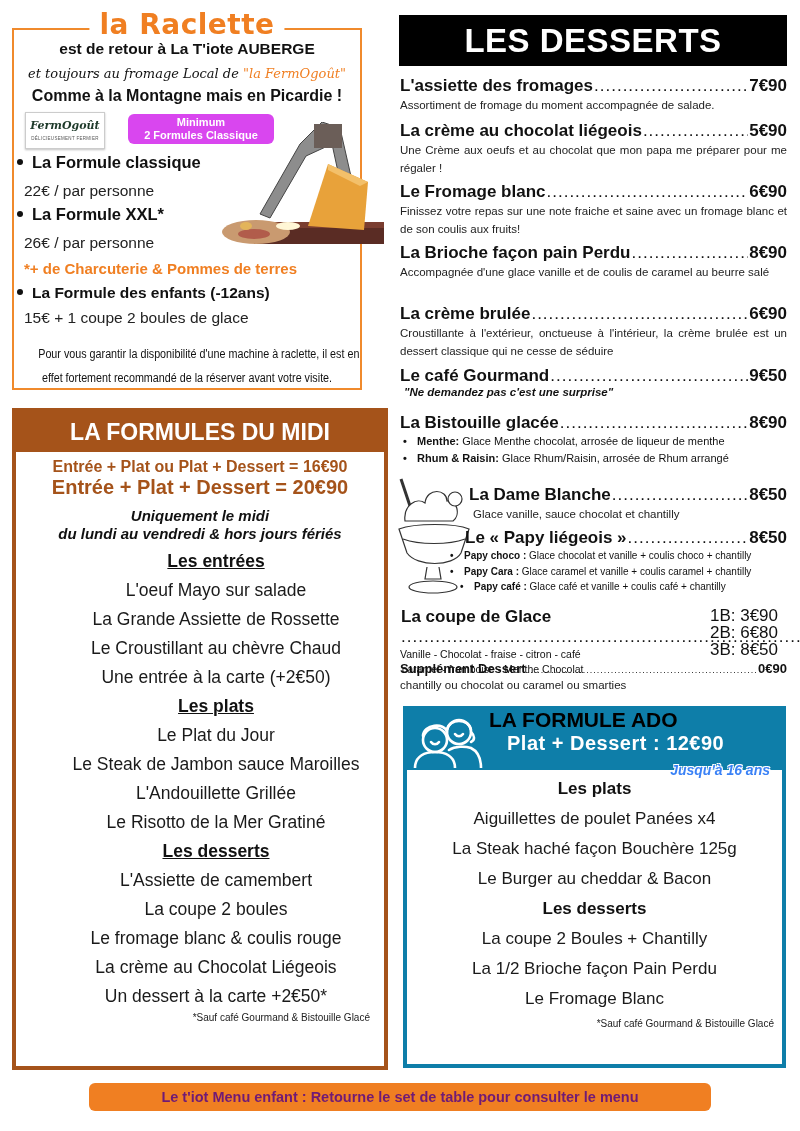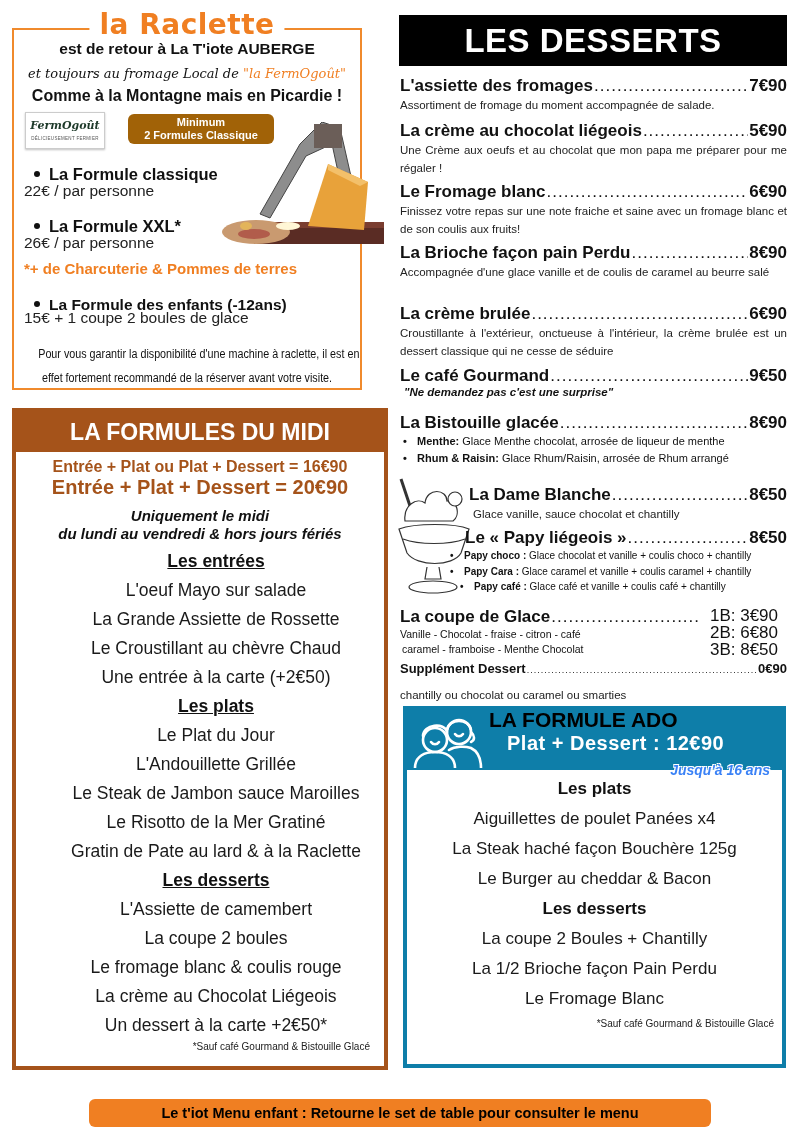--- a/index.html
+++ b/index.html
@@ -22,25 +22,25 @@
   .rac-line2 .orange { color: #f07f22; }
   .rac-line3 { position: absolute; left: 0; right: 0; top: 57px; text-align: center; font-weight: bold; font-size: 16px; }
   .logo {
     position: absolute; left: 11px; top: 82px; width: 80px; height: 37px;
     border: 1px solid #ccc; box-shadow: 0 1px 2px rgba(0,0,0,0.25); background: #fff; text-align: center;
   }
   .logo-name { display: block; font-family: "DejaVu Serif", serif; font-style: italic; font-weight: bold; font-size: 11px; color: #1e3a2a; margin-top: 6px; }
   .logo-sub { display: block; font-size: 4.5px; color: #555; margin-top: 4px; letter-spacing: 0.3px; }
   .min-badge {
     position: absolute; left: 114px; top: 84px; width: 146px; height: 30px;
-    background: #a16207; border-radius: 6px; color: #fff; font-weight: bold; font-size: 11px;
+    background: #d946ef; border-radius: 6px; color: #fff; font-weight: bold; font-size: 11px;
     text-align: center; line-height: 13px; padding-top: 2px;
   }
   .rac-machine { position: absolute; left: 196px; top: 92px; width: 176px; height: 128px; }
-  .formule-h { position: absolute; left: 20px; font-weight: bold; font-size: 16.5px; margin-top: 12px; }
+  .formule-h { position: absolute; left: 3px; font-weight: bold; font-size: 16.5px; }
   .formule-h .dot { display: inline-block; width: 6px; height: 6px; border-radius: 50%; background: #111; vertical-align: middle; margin-right: 9px; margin-top: -3px; }
   .formule-p { position: absolute; left: 10px; font-size: 15.5px; color: #222; }
   .charc { position: absolute; left: 10px; top: 230px; font-weight: bold; font-size: 15px; color: #f07f22; }
   .rac-note { position: absolute; left: 0; right: 0; top: 312px; text-align: center; font-family: "Liberation Sans Narrow", "Liberation Sans", sans-serif; font-size: 12.5px; line-height: 24px; transform: scaleX(0.86); transform-origin: center; white-space: nowrap; }
 
   
   .midi-box {
     position: absolute; left: 12px; top: 408px; width: 376px; height: 662px;
     border: 4px solid #a5531a; background: #fff;
   }
@@ -81,22 +81,22 @@
   .ado-age { position: absolute; right: 12px; top: 52px; color: #3b82f6; font-style: italic; font-weight: bold; font-size: 14px; text-shadow: -1px -1px 0 #fff, 1px -1px 0 #fff, -1px 1px 0 #fff, 1px 1px 0 #fff; }
   .ado-icon { position: absolute; left: 8px; top: 4px; width: 74px; height: 58px; }
   .ado-list { position: absolute; left: 0; right: 0; top: 64px; }
   .ado-sect { text-align: center; font-weight: bold; font-size: 17px; height: 30px; line-height: 30px; }
   .ado-item { text-align: center; font-size: 17px; height: 30px; line-height: 30px; color: #1a1a1a; }
   .ado-note { text-align: right; font-size: 10px; padding-right: 8px; margin-top: 4px; color: #222; }
 
   
   .bottom-banner {
     position: absolute; left: 89px; top: 1083px; width: 622px; height: 28px;
-    background: #f07f22; border-radius: 6px; color: #000000; font-weight: bold; font-size: 14.5px;
-    text-align: center; line-height: 28px; margin-top: 16px;
+    background: #f07f22; border-radius: 6px; color: #701a75; font-weight: bold; font-size: 14.5px;
+    text-align: center; line-height: 28px;
   }
 </style>
 </head>
 <body>
 
 <section class="raclette-box">
   <div class="raclette-title">la Raclette</div>
   <div class="rac-line1">est de retour à La T'iote AUBERGE</div>
   <div class="rac-line2">
     <span>et toujours au fromage Local de </span><span class="orange">"la FermOgoût"</span>
@@ -149,24 +149,23 @@
     <div>du lundi au vendredi &amp; hors jours fériés</div>
   </div>
   <div class="midi-list">
     <div class="midi-sect">Les entrées</div>
     <div class="midi-item">L'oeuf Mayo sur salade</div>
     <div class="midi-item">La Grande Assiette de Rossette</div>
     <div class="midi-item">Le Croustillant au chèvre Chaud</div>
     <div class="midi-item">Une entrée à la carte (+2€50)</div>
     <div class="midi-sect">Les plats</div>
     <div class="midi-item">Le Plat du Jour</div>
+    <div class="midi-item">Le Steak de Jambon sauce Maroilles</div>
     <div class="midi-item">L'Andouillette Grillée</div>
-    <div class="midi-item">Le Steak de Jambon sauce Maroilles</div>
     <div class="midi-item">Le Risotto de la Mer Gratiné</div>
-    <div class="midi-item">Gratin de Pate au lard &amp; à la Raclette</div>
     <div class="midi-sect">Les desserts</div>
     <div class="midi-item">L'Assiette de camembert</div>
     <div class="midi-item">La coupe 2 boules</div>
     <div class="midi-item">Le fromage blanc &amp; coulis rouge</div>
     <div class="midi-item">La crème au Chocolat Liégeois</div>
     <div class="midi-item">Un dessert à la carte +2€50*</div>
   </div>
   <div class="midi-note">*Sauf café Gourmand   &amp; Bistouille Glacé</div>
 </section>
 
@@ -264,42 +263,42 @@
       <span class="pr">8€50</span>
     </div>
   <ul class="des-bullets" style="font-size:10px; line-height:15.5px; margin-left:-18px;">
     <li><b>Papy choco :</b><span> Glace chocolat et vanille + coulis choco + chantilly</span></li>
     <li><b>Papy Cara :</b><span> Glace caramel et vanille + coulis caramel + chantilly</span></li>
     <li style="padding-left:10px;"><b>Papy café :</b><span> Glace café et vanille + coulis café + chantilly</span></li>
   </ul>
 </div>
 
 <div class="des-item" style="top:607px; height:54px;">
-  <div class="des-row" style="width:300px;">
+  <div class="des-row" style="width:300px;flex-direction:column;">
       <span class="nm">La coupe de Glace</span>
       <span class="dots"></span>
     </div>
   <div class="glace-desc">
     <div>Vanille - Chocolat - fraise - citron - café</div>
     <div style="padding-left:2px;">caramel - framboise - Menthe Chocolat</div>
   </div>
   <div class="glace-prices">
     <div>1B: 3€90</div>
     <div>2B: 6€80</div>
     <div>3B: 8€50</div>
   </div>
 </div>
 
 <div class="des-item" style="top:661px;">
   <div class="des-row" style="font-size:13px;">
       <span class="nm">Supplément Dessert</span>
       <span class="dots" style="font-size:9px;"></span>
       <span class="pr">0€90</span>
     </div>
-  <div class="des-desc" style="margin-top:10px;">chantilly ou chocolat ou caramel ou smarties</div>
+  <div class="des-desc" style="margin-top:0;">chantilly ou chocolat ou caramel ou smarties</div>
 </div>
 
 <section class="ado-box">
   <div class="ado-header">
     <svg class="ado-icon" viewBox="0 0 74 58" fill="none" stroke="#fff" stroke-width="2.6" stroke-linecap="round">
       <circle cx="24" cy="30" r="12"></circle>
       <path d="M12 26 C12 14 34 12 36 22"></path>
       <path d="M4 58 C4 46 14 42 24 42 C34 42 44 46 44 58"></path>
       <circle cx="48" cy="22" r="12"></circle>
       <path d="M36 20 C38 8 58 8 60 20"></path>

